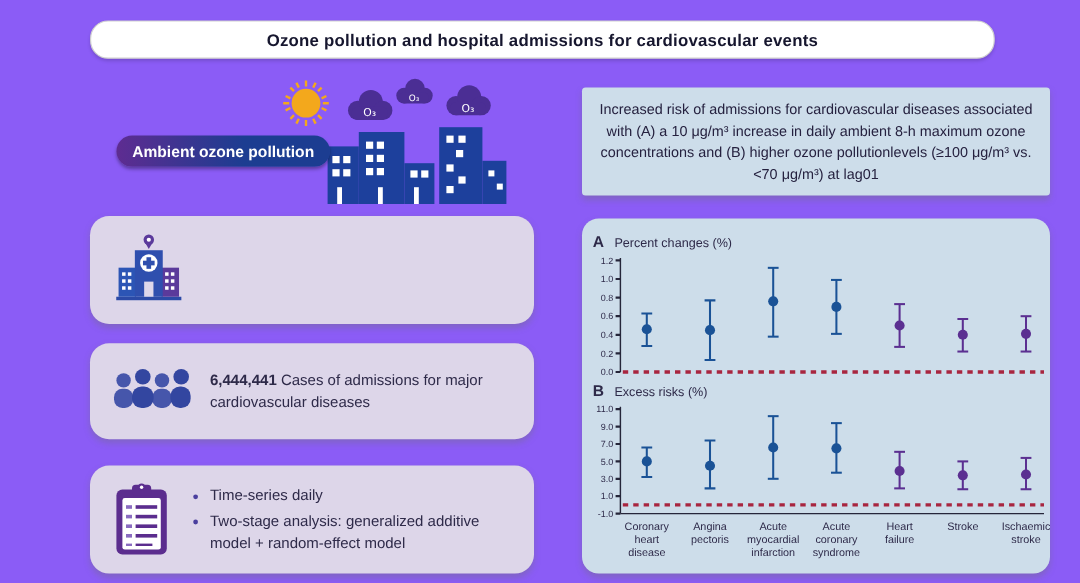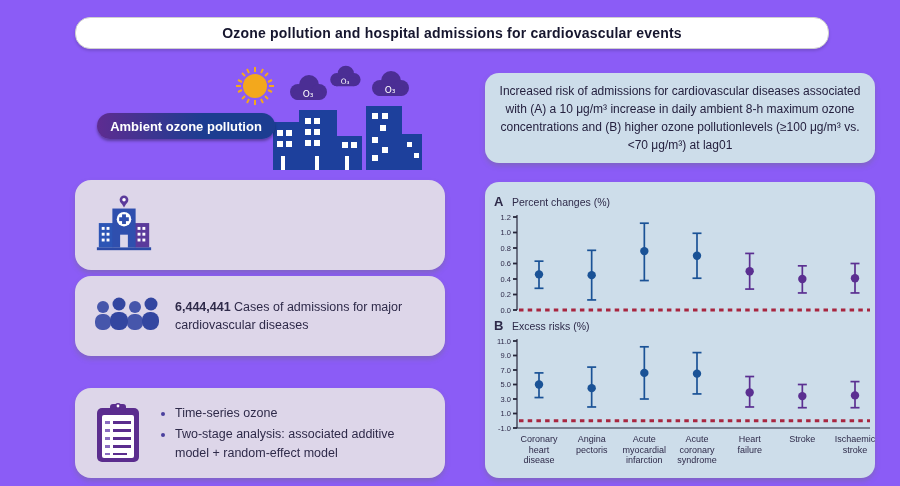--- a/index.html
+++ b/index.html
@@ -15,31 +15,31 @@
     background:linear-gradient(90deg,#5e2c91 0%,#1c3d91 60%);
     box-shadow:0 2px 3px rgba(0,0,0,.35);display:flex;align-items:center;justify-content:center;margin-left:20px;}
   .badge span{color:#fff;font-size:13px;font-weight:700;}
 
   .illustration{position:absolute;left:225px;top:58px;}
 
   .card{position:absolute;left:75px;width:370px;background:#ddd6e9;border-radius:16px;
     box-shadow:0 3px 5px rgba(115,108,138,.45);display:flex;align-items:center;gap:16px;padding:0 18px;
     box-sizing:border-box;}
   .card-1{top:180px;height:90px;}
-  .card-2{top:276px;height:80px;}
+  .card-2{top:286px;height:80px;}
   .card-3{top:388px;height:90px;}
   .card-text{font-size:12.5px;line-height:1.45;color:#2e2a49;}
   .card-text b{font-weight:700;}
   .card-icon{flex:0 0 auto;display:flex;align-items:center;justify-content:center;}
   .card ul{margin:0;padding-left:16px;}
   .card li{font-size:12.5px;line-height:1.45;margin:3px 0;color:#2e2a49;}
   .card li::marker{color:#4a3f9e;}
 
   .info-box{position:absolute;left:485px;top:73px;width:390px;height:90px;background:#cdddea;
-    border-radius:14px;box-shadow:0 3px 5px rgba(115,108,138,.45);display:flex;align-items:center;
+    border-radius:3px;box-shadow:0 3px 5px rgba(115,108,138,.45);display:flex;align-items:center;
     justify-content:center;box-sizing:border-box;padding:6px 14px;}
   .info-box p{margin:0;text-align:center;font-size:12px;line-height:1.5;color:#25213f;}
 
   .chart-panel{position:absolute;left:485px;top:182px;width:390px;height:296px;background:#cdddea;
     border-radius:14px;box-shadow:0 3px 5px rgba(115,108,138,.45);box-sizing:border-box;padding:8px 0 0 2px;}
   .chart-panel svg{display:block;}
 </style>
 </head>
 <body>
 
@@ -206,22 +206,22 @@
         <g fill="#5b2d8e">
           <rect x="20" y="19" width="18" height="3"></rect>
             <rect x="20" y="27" width="18" height="3"></rect>
           <rect x="20" y="35" width="18" height="3"></rect>
             <rect x="20" y="43" width="18" height="3"></rect>
           <rect x="20" y="51" width="14" height="2"></rect>
         </g>
       </svg>
     </span>
     <ul>
-      <li>Time-series ozone</li>
-      <li>Two-stage analysis: associated additive model + random-effect model</li>
+      <li>Time-series daily</li>
+      <li>Two-stage analysis: generalized additive model + random-effect model</li>
     </ul>
   </div>
 
   <div class="info-box">
     <p>Increased risk of admissions for cardiovascular diseases associated with (A) a 10 μg/m³ increase in daily ambient 8-h maximum ozone concentrations and (B) higher ozone pollutionlevels (≥100 μg/m³ vs.&lt;70 μg/m³) at lag01</p>
   </div>
 
   <div class="chart-panel">
     <svg width="388" height="284" viewBox="0 0 388 284">
         <text x="7" y="16" font-size="13" font-weight="700" fill="#2e2a49">A</text>

